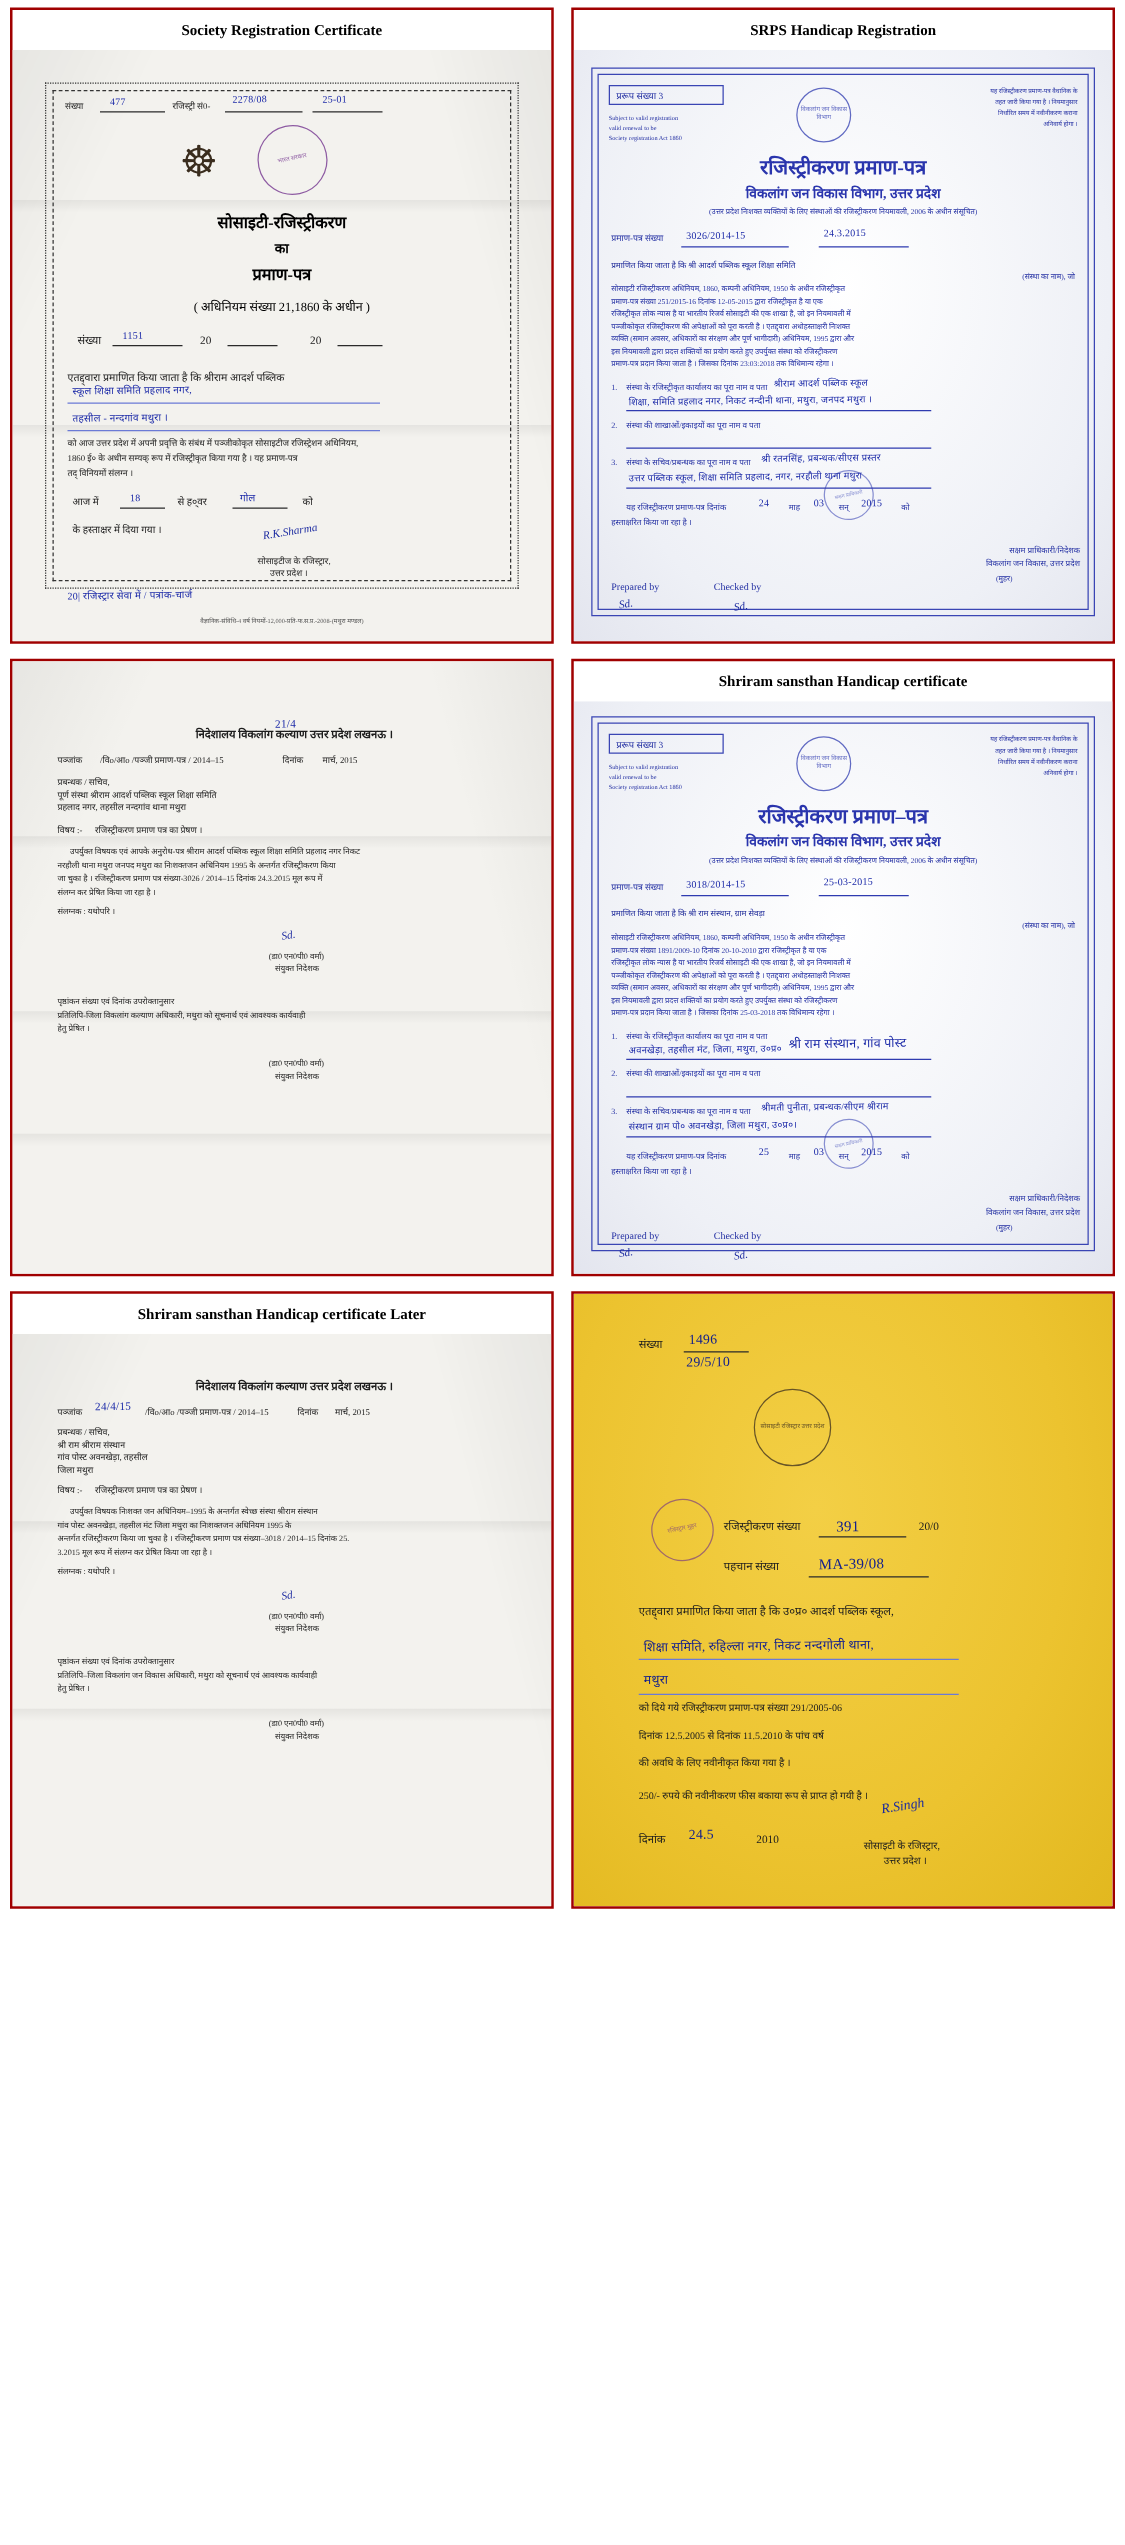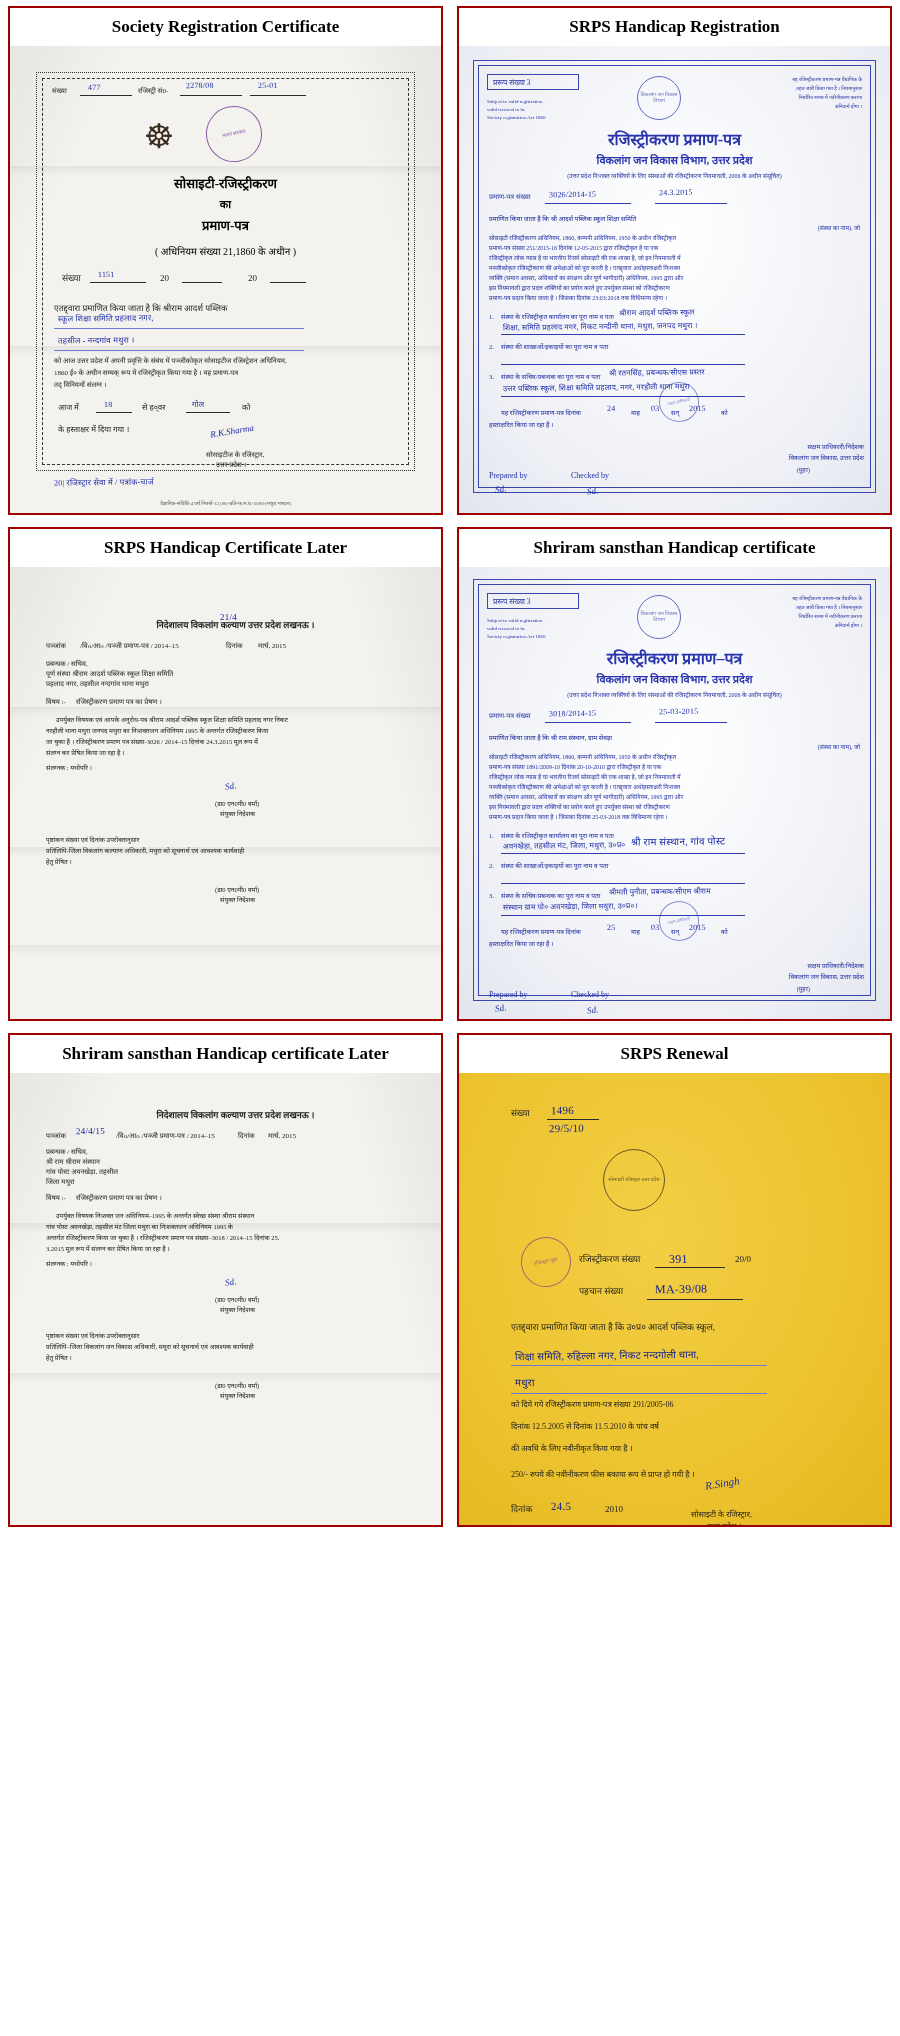--- a/index.html
+++ b/index.html
@@ -25,21 +25,21 @@
     border: 2px solid #a00000;
     background: #ffffff;
     display: flex;
     flex-direction: column;
     overflow: hidden;
   }
   .card-title {
     text-align: center;
     font-family: "Liberation Serif", serif;
     font-weight: bold;
-    font-size: 17px;
+    font-size: 12px;
     color: #000000;
     padding: 9px 6px 8px 6px;
     line-height: 1.22;
   }
   .card-body {
     flex: 1 1 auto;
     position: relative;
     overflow: hidden;
   }
   
@@ -310,21 +310,20 @@
 
           <div class="prn-blue" style="position:absolute; left:30px; top:424px; font-size:8px;">Prepared by</div>
           <div class="prn-blue" style="position:absolute; left:112px; top:424px; font-size:8px;">Checked by</div>
           <div class="sig" style="position:absolute; left:36px; top:438px;">Sd.</div>
           <div class="sig" style="position:absolute; left:128px; top:440px;">Sd.</div>
         </div>
       </div>
     </div>
 
     <div class="card" style="height:490px;">
-      <div class="card-title">SRPS Handicap Certificate Later</div>
       <div class="card-body">
         <div class="doc doc-white">
           <div class="crease" style="top:140px;"></div>
           <div class="crease" style="top:280px;"></div>
           <div class="crease" style="top:378px;"></div>
 
           <div class="prn center bold" style="position:absolute; left:40px; right:20px; top:52px; font-size:9px;">निदेशालय विकलांग कल्याण उत्तर प्रदेश लखनऊ ।</div>
 
           <div class="hw" style="position:absolute; left:210px; top:44px; font-size:9px;">21/4</div>
 
@@ -481,21 +480,20 @@
           <div class="prn" style="position:absolute; left:36px; top:269px; font-size:6.5px;">प्रतिलिपि–जिला विकलांग जन विकास अधिकारी, मथुरा को सूचनार्थ एवं आवश्यक कार्यवाही</div>
           <div class="prn" style="position:absolute; left:36px; top:280px; font-size:6.5px;">हेतु प्रेषित ।</div>
 
           <div class="prn" style="position:absolute; left:205px; top:308px; font-size:6.5px;">(डा0 एन0पी0 वर्मा)</div>
           <div class="prn" style="position:absolute; left:210px; top:318px; font-size:6.5px;">संयुक्त निदेशक</div>
         </div>
       </div>
     </div>
 
     <div class="card" style="height:490px;">
-      <div class="card-title">SRPS Renewal</div>
       <div class="card-body">
         <div class="doc doc-yellow">
 
           <div class="prn" style="position:absolute; left:52px; top:34px; font-size:9px;">संख्या</div>
           <div class="hw dark" style="position:absolute; left:92px; top:30px; font-size:11px;">1496</div>
           <div class="rule" style="position:absolute; left:88px; top:46px; width:52px;"></div>
           <div class="hw dark" style="position:absolute; left:90px; top:48px; font-size:11px;">29/5/10</div>
 
           <div class="seal" style="left:144px; top:76px; width:62px; height:62px; border-color:#3a2d1e; color:#3a2d1e; transform:none; font-size:5px;">
             <span>सोसाइटी रजिस्ट्रार उत्तर प्रदेश</span>

